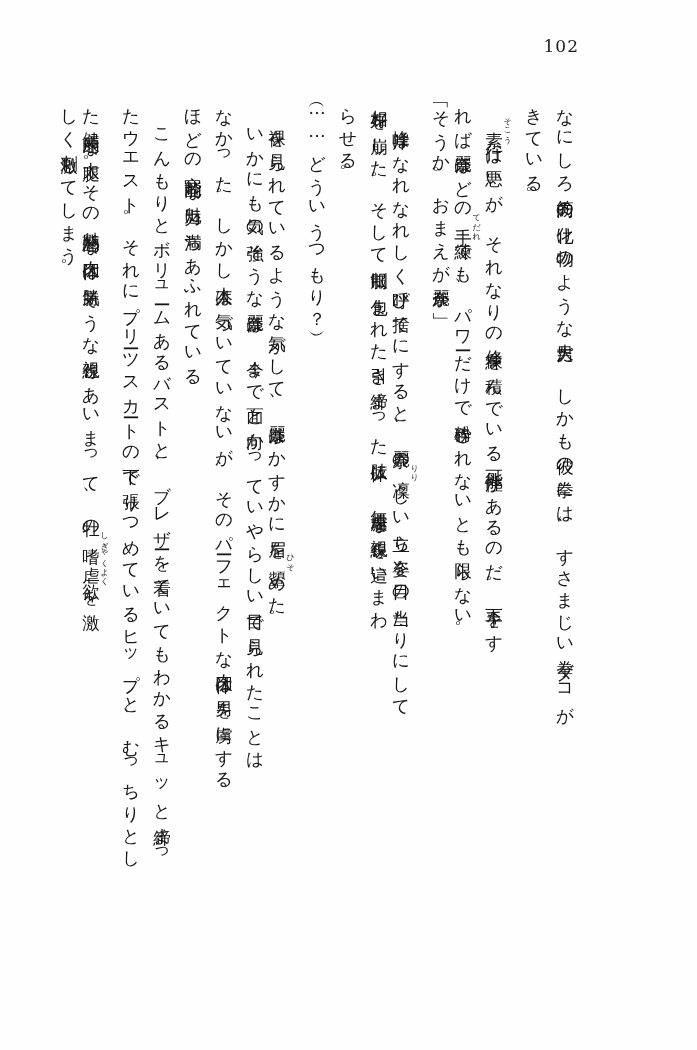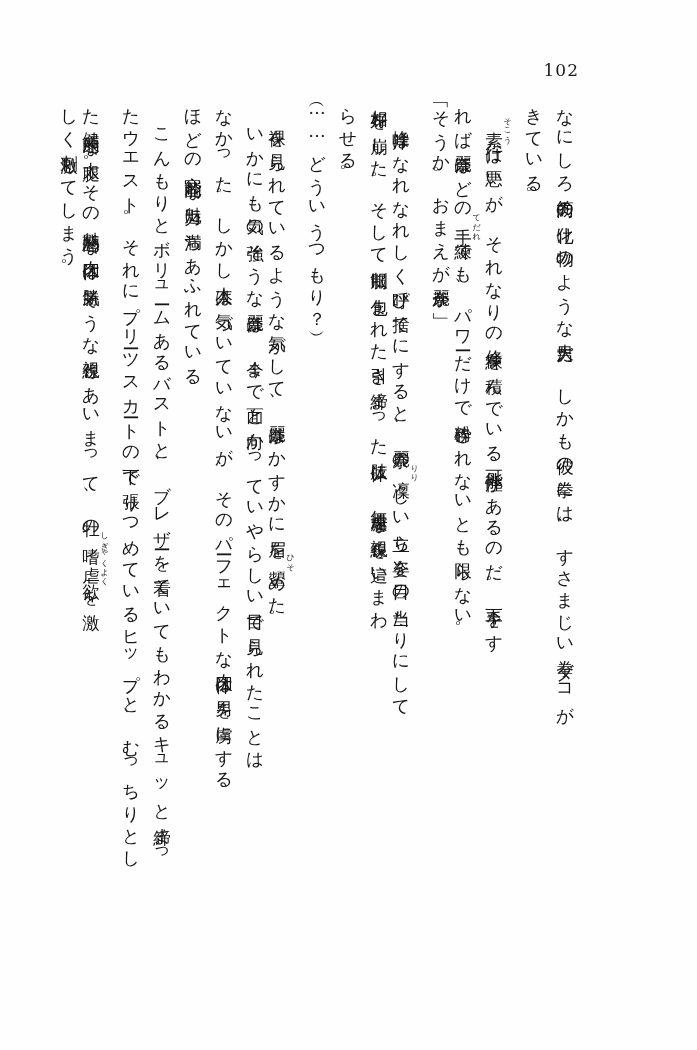--- a/index.html
+++ b/index.html
@@ -18,21 +18,21 @@
   .page {
     position: relative;
     width: 697px;
     height: 1050px;
     background: #fefefe;
   }
 
   
   .page-number {
     position: absolute;
-    top: 60px;
+    top: 36px;
     right: 118px;
     font-size: 17px;
     letter-spacing: 1px;
     color: #1a1a1a;
     font-family: "DejaVu Serif", "Liberation Serif", serif;
   }
 
   
   .text-block {
     position: absolute;

